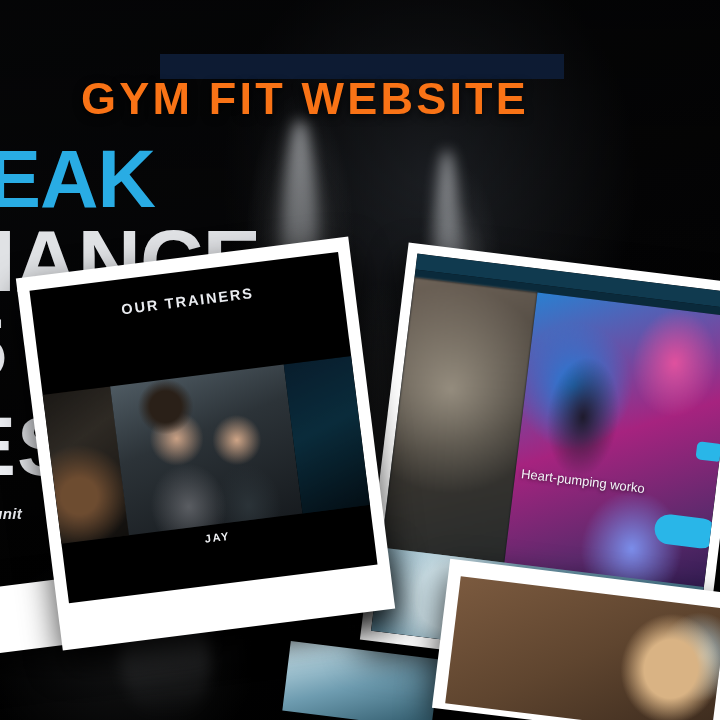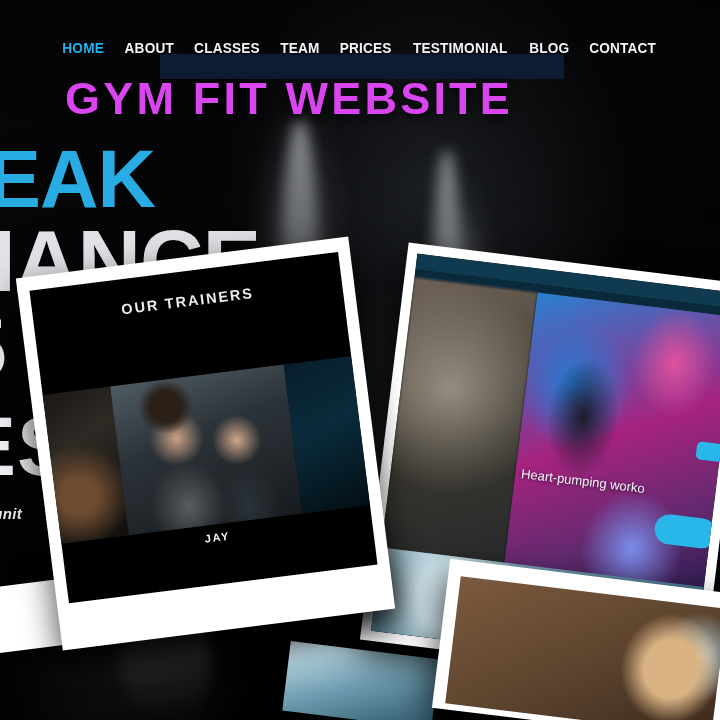--- a/index.html
+++ b/index.html
@@ -51,23 +51,23 @@
   .nav-link.active{color:#22b0ee;}
 
   
   .navy-plate{
     position:absolute;left:160px;top:54px;width:404px;height:25px;
     background:#0d1b33;z-index:20;
   }
 
   
   .site-title{
-    position:absolute;left:0;top:73px;width:578px;text-align:center;
+    position:absolute;left:16px;top:73px;width:578px;text-align:center;
     z-index:45;
-    color:#d946ef;font-size:45px;font-weight:800;letter-spacing:3.2px;
+    color:#f97316;font-size:45px;font-weight:800;letter-spacing:3.2px;
     text-shadow:0 2px 10px rgba(0,0,0,.85);
     font-family:"Liberation Sans", sans-serif;
   }
 
   
   .headline{position:absolute;z-index:15;font-family:"Liberation Sans", sans-serif;font-weight:800;}
   .hl-line1{
     left:-66px;top:133px;width:480px;
     font-size:81px;letter-spacing:-1px;color:#ffffff;
     white-space:nowrap;
@@ -227,30 +227,20 @@
   </div>
   <div class="headline hl-line2">RMANCE</div>
   <div class="headline hl-line3">5</div>
   <div class="headline hl-line4">ES</div>
   <div class="headline hl-sub">mmunit</div>
 
   <div class="headline" style="left:-18px;top:133px;font-size:81px;color:#fff;z-index:14;">E</div>
 
   <div class="navy-plate"></div>
 
-  <nav class="navbar">
-    <span class="nav-link active">HOME</span>
-    <span class="nav-link">ABOUT</span>
-    <span class="nav-link">CLASSES</span>
-    <span class="nav-link">TEAM</span>
-    <span class="nav-link">PRICES</span>
-    <span class="nav-link">TESTIMONIAL</span>
-    <span class="nav-link">BLOG</span>
-    <span class="nav-link">CONTACT</span>
-  </nav>
 
   <div class="site-title">GYM FIT WEBSITE</div>
 
   <div class="card" id="bottom-left-card"></div>
 
   <div class="teal-panel"></div>
 
   <div class="card" id="promo-card">
     <div class="promo-inner">
       <div class="promo-topbar"></div>

